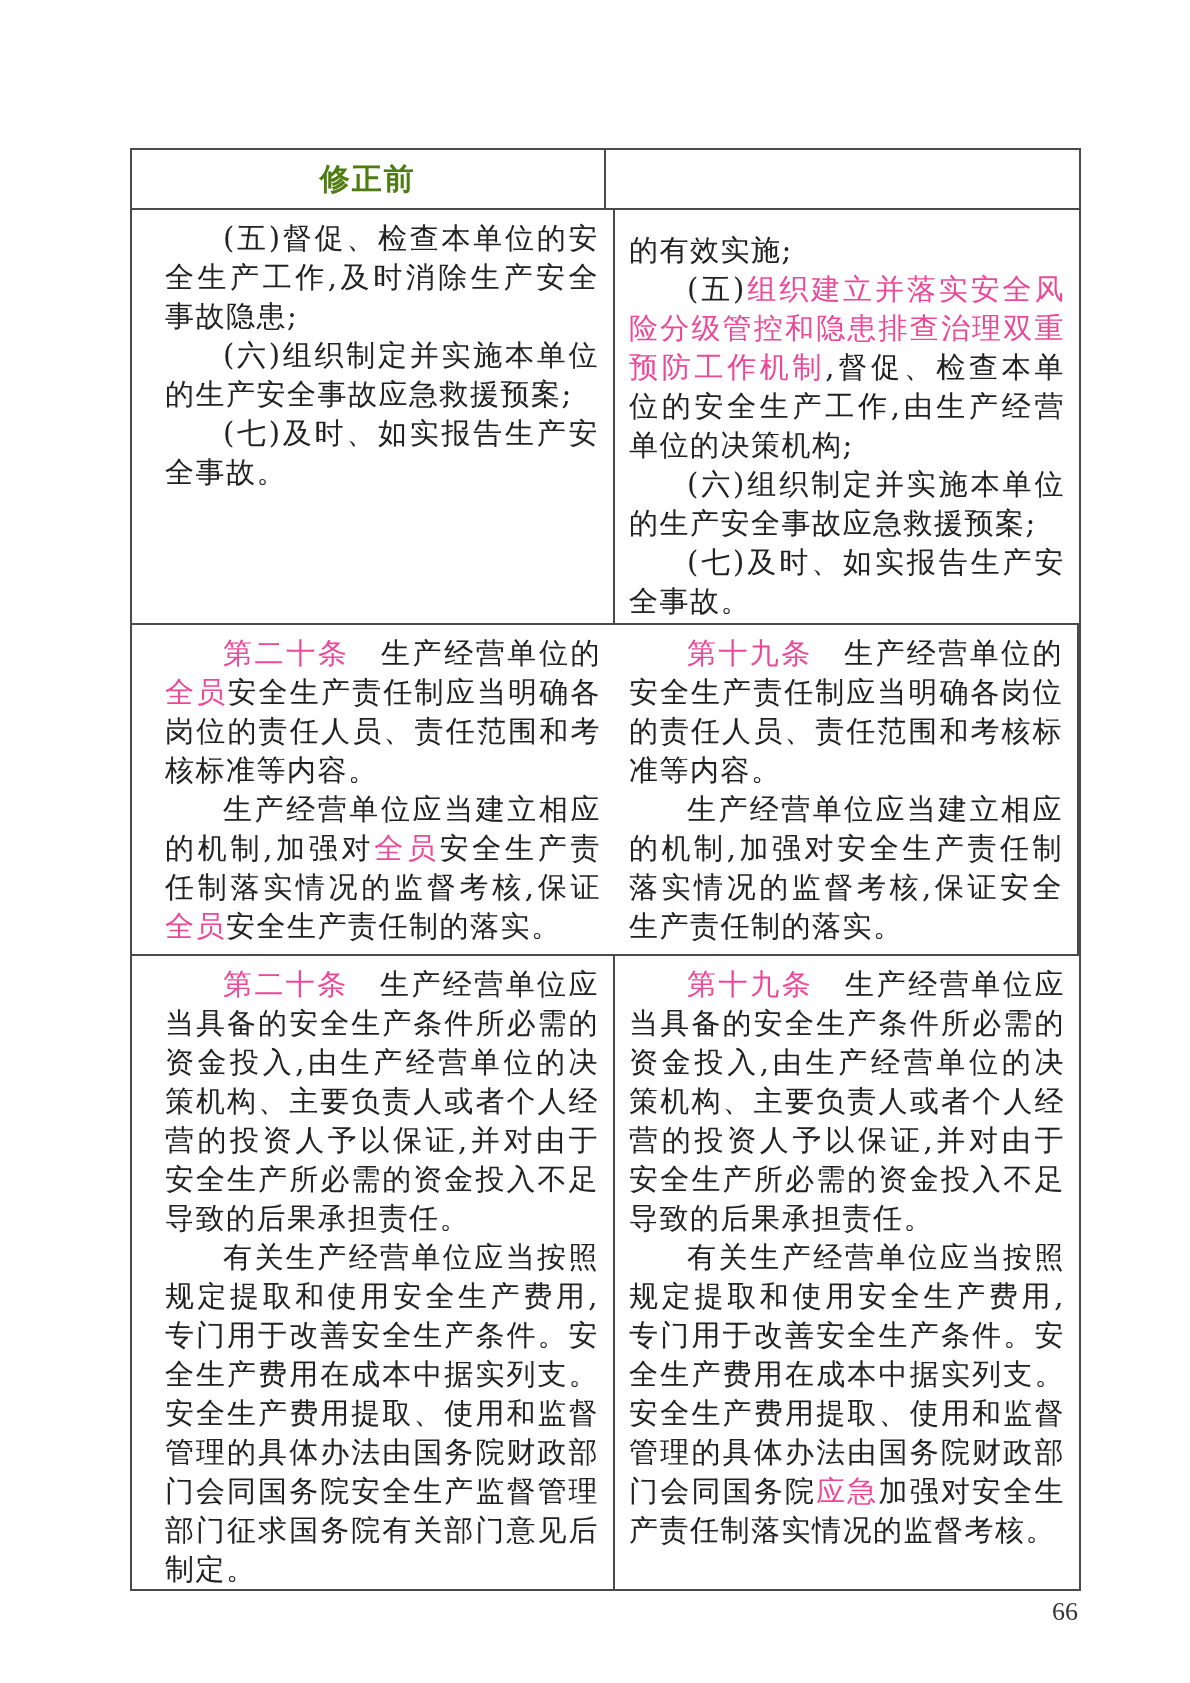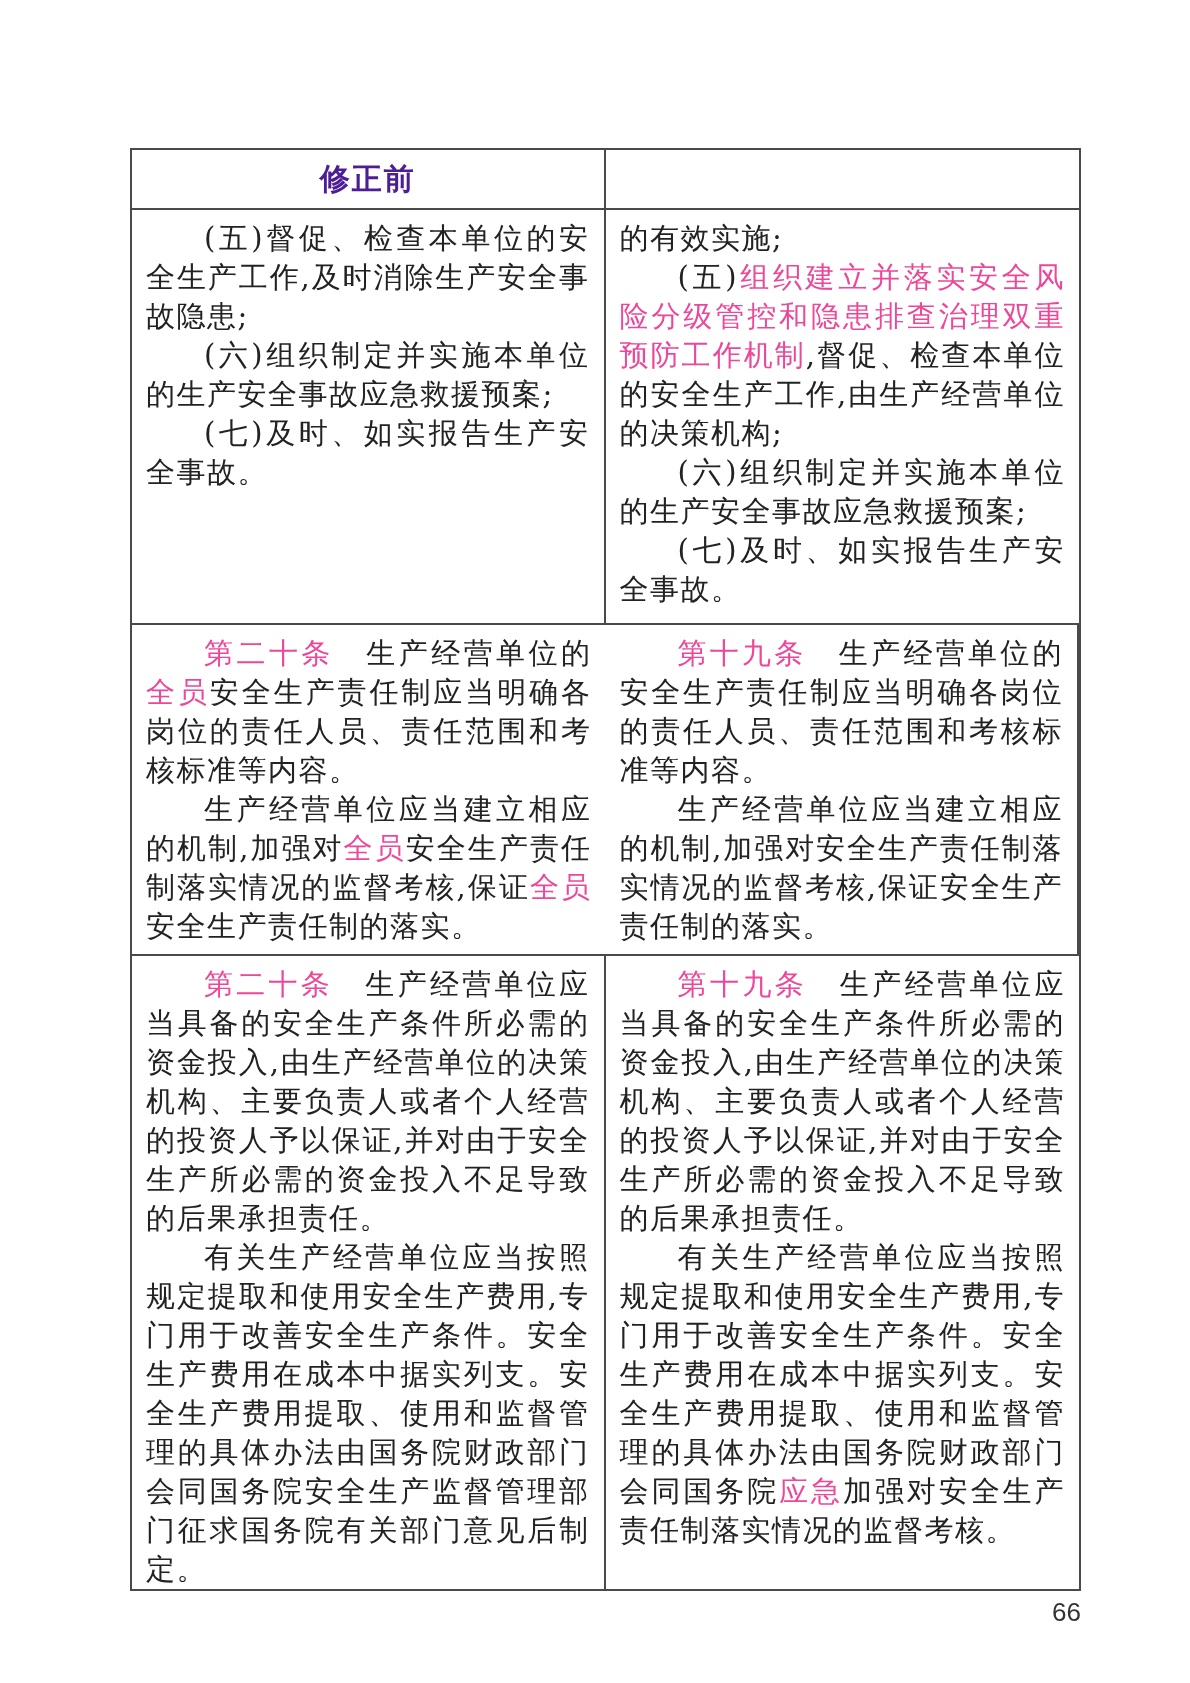--- a/index.html
+++ b/index.html
@@ -27,55 +27,55 @@
   }
   .hdr-cell {
     width: 50%;
     display: flex;
     align-items: center;
     justify-content: center;
     font-family: "DejaVu Sans", "Liberation Sans", sans-serif;
     font-weight: 700;
     font-size: 30px;
     letter-spacing: 2px;
-    color: #4c1d95;
+    color: #4d7c0f;
   }
   .hdr-cell.first { border-right: 2px solid #4a4a4a; }
-  .t-row { display: flex; border-bottom: 2px solid #4a4a4a; }
+  .t-row { display: flex; border-bottom: 2px solid #4a4a4a; padding-left: 19px; }
   .t-row.last { border-bottom: none; }
   .t-row.r1 { min-height: 415px; }
   .t-row.r2 { min-height: 331px; }
   .t-row.r3 { min-height: 591px; }
   .t-cell {
     width: 50%;
     padding: 9px 14px 0 14px;
     overflow: hidden;
   }
   .t-cell.before { border-right: 2px solid #4a4a4a; }
   .para {
     font-size: 29px;
     line-height: 39px;
     letter-spacing: 1.5px;
     text-indent: 2em;
     text-align: justify;
     text-justify: inter-ideograph;
     color: #222222;
   }
-  .para.no-indent { text-indent: 0; }
+  .para.no-indent { text-indent: 0; margin-top: 12px; }
   .run { font-family: "DejaVu Serif", "Liberation Serif", serif; }
   .run.bold {
     font-family: "DejaVu Sans", "Liberation Sans", sans-serif;
     font-weight: 400;
     color: #ec4899;
   }
   .page-num {
     position: absolute;
     left: 1052px;
     top: 1597px;
-    font-family: Liberation Sans, sans-serif;
+    font-family: Liberation Serif, serif;
     font-size: 26px;
     color: #333333;
   }
 </style>
 </head>
 <body>
 
 <div class="cmp-table">
   <div class="hdr-row">
     <div class="hdr-cell first">修正前</div>

